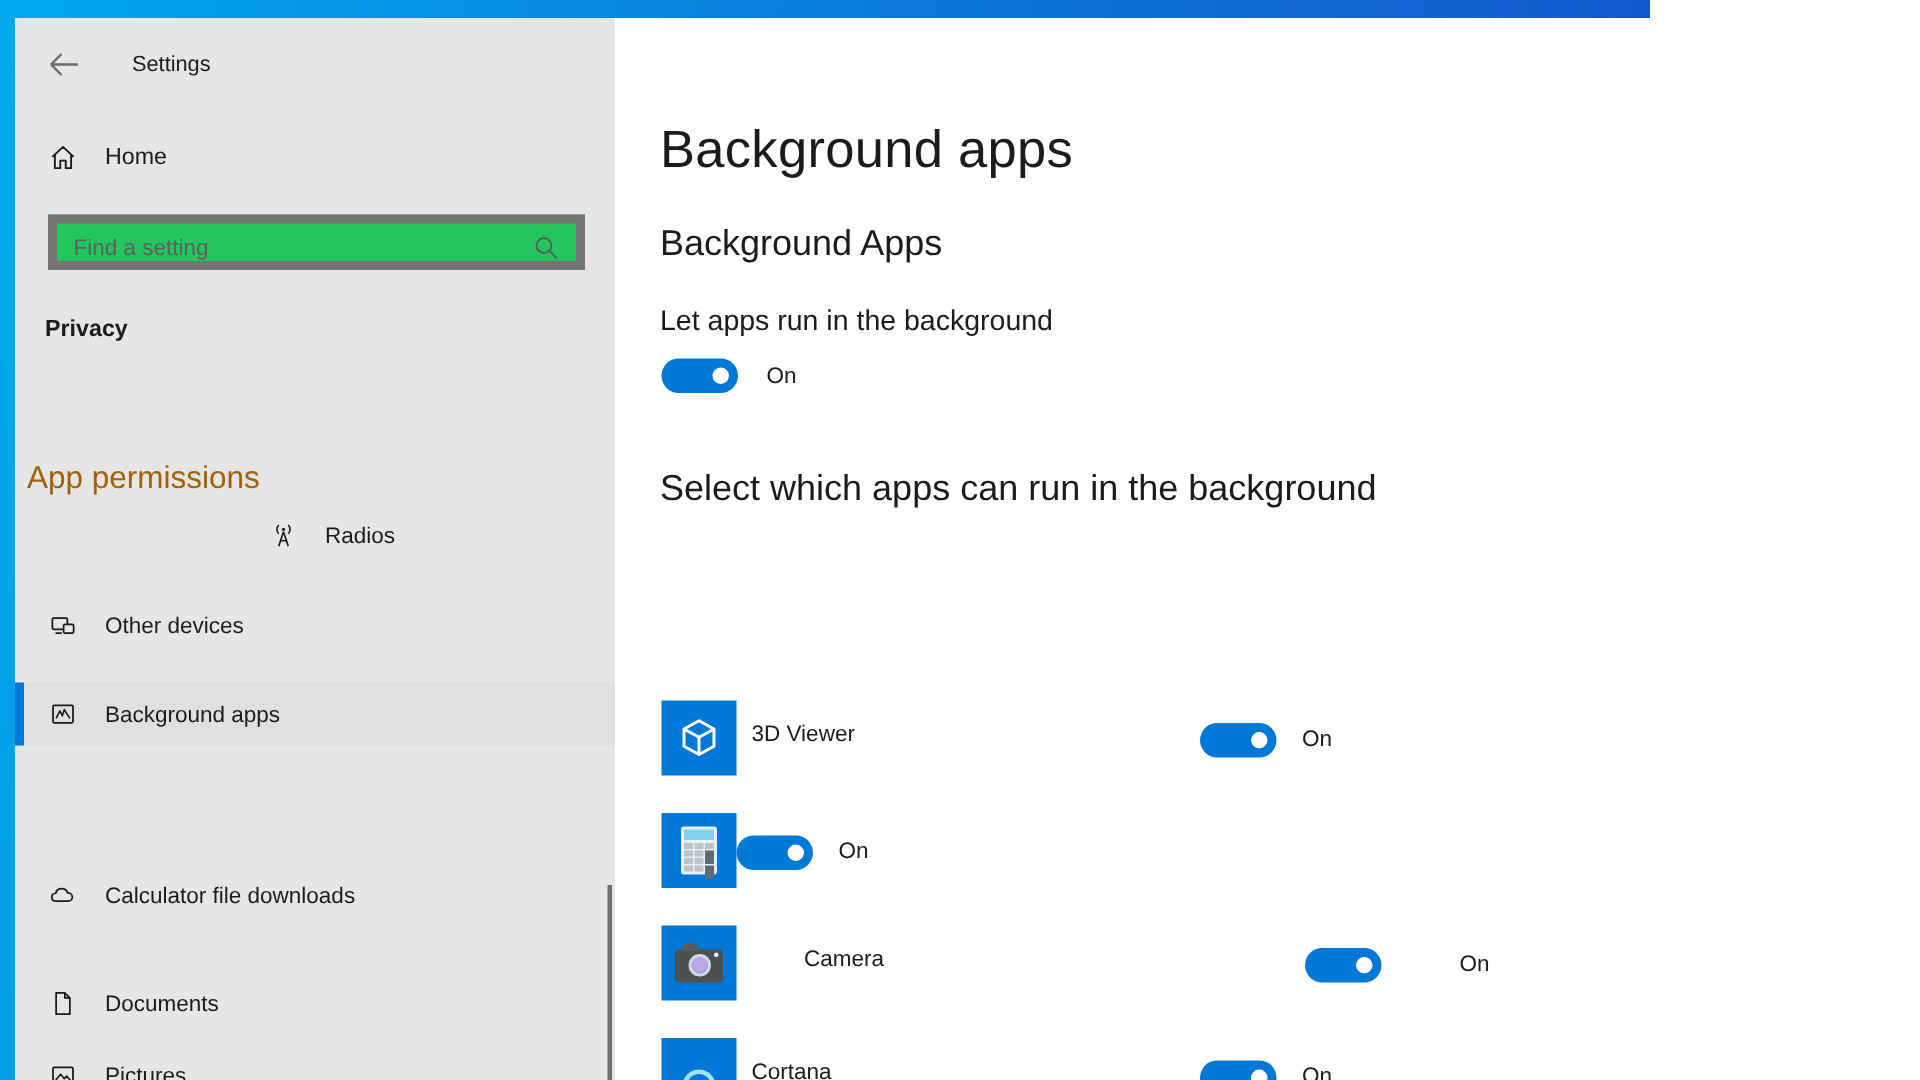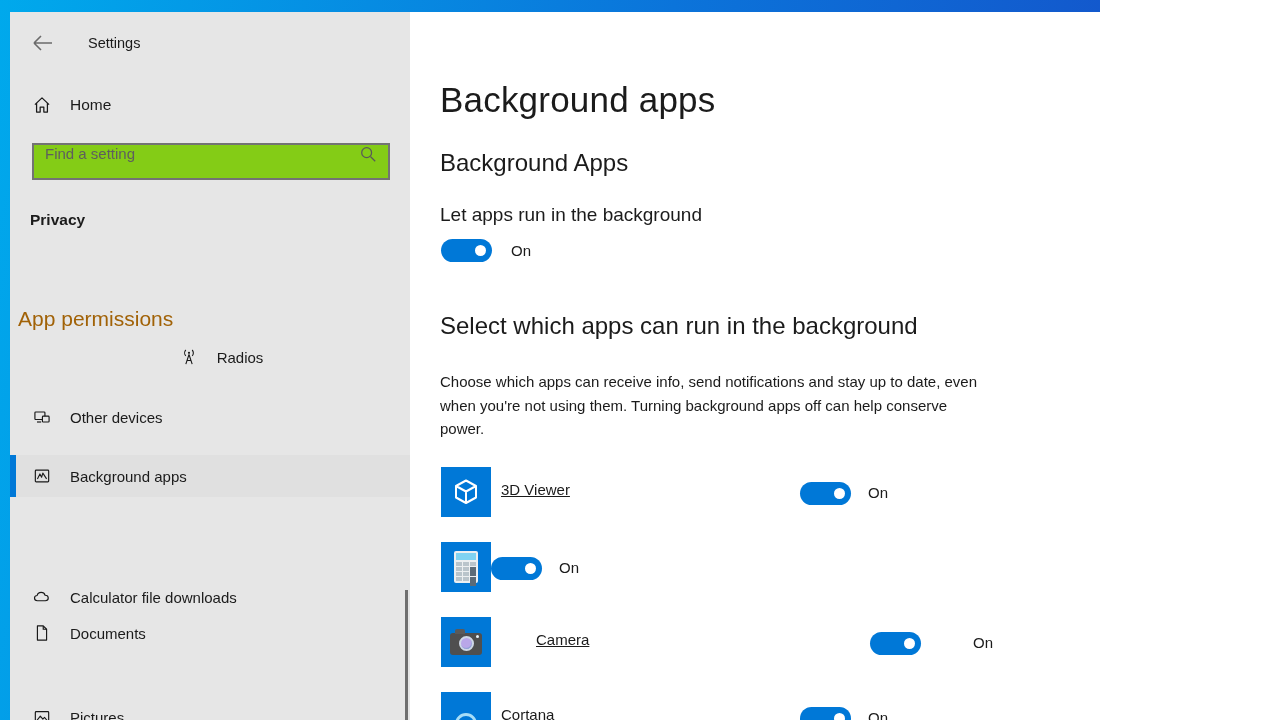--- a/index.html
+++ b/index.html
@@ -9,21 +9,21 @@
   .stage{position:relative;width:1100px;height:720px;overflow:hidden;
          background:linear-gradient(100deg,#00a9ec 0%,#0b74da 55%,#1551c9 100%);}
   .window{position:absolute;left:10px;top:12px;width:1261px;height:740px;display:flex;}
   
   .left{width:400px;flex:none;background:#e6e6e6;position:relative;overflow:hidden;}
   .back-btn{position:absolute;left:22px;top:21px;width:22px;height:20px;cursor:pointer;}
   .app-title{position:absolute;left:78px;top:23px;font-size:14.5px;color:#1b1b1b;}
   .home-row{position:absolute;left:22px;top:80px;height:26px;display:flex;align-items:center;gap:18px;cursor:pointer;}
   .home-row .lbl{font-size:15.5px;}
   .search-box{position:absolute;left:22px;top:131px;width:358px;height:37px;
-              border:2px solid #737373;background:#84cc16;display:flex;align-items:flex-start;}
+              border:6px solid #737373;background:#22c55e;display:flex;align-items:flex-end;}
   .search-box input{flex:1;border:none;background:transparent;outline:none;
                     font-family:inherit;font-size:15px;color:#3c3c3c;padding:0 8px 0 11px;}
   .search-box input::placeholder{color:#5e5e5e;}
   .search-box .mag{flex:none;margin-right:11px;}
   .privacy-h{position:absolute;left:20px;top:199px;font-size:15.5px;font-weight:700;}
   .group-label{position:absolute;left:8px;top:295px;font-size:21px;color:#a16207;}
   .nav-item{position:absolute;left:0;width:100%;height:42px;display:flex;align-items:center;
             padding-left:22px;gap:18px;cursor:pointer;font-size:15px;}
   .nav-item .ico{width:20px;height:20px;flex:none;display:flex;align-items:center;justify-content:center;}
   .nav-item.selected{background:#e0e0e0;}
@@ -38,21 +38,21 @@
   .h2-1{top:137px;}
   .lbl1{position:absolute;left:30px;top:192px;font-size:19px;}
   .toggle-row1{position:absolute;left:31px;top:227px;display:flex;align-items:center;gap:19px;}
   .h2-2{top:300px;}
   .desc{position:absolute;left:30px;top:358px;width:548px;font-size:15px;line-height:23.5px;color:#1b1b1b;}
   .toggle{width:51px;height:23px;border-radius:12px;background:var(--accent);position:relative;flex:none;cursor:pointer;}
   .toggle::after{content:'';position:absolute;right:6px;top:6px;width:11px;height:11px;border-radius:50%;background:#fff;}
   .t-state{font-size:15px;}
   .app-row{position:absolute;left:31px;display:flex;align-items:flex-start;}
   .tile{width:50px;height:50px;flex:none;background:#0078d7;display:flex;align-items:center;justify-content:center;overflow:hidden;}
-  .app-name{margin-left:10px;margin-top:14px;font-size:15px;width:299px;flex:none;text-decoration:underline;}
+  .app-name{margin-left:10px;margin-top:14px;font-size:15px;width:299px;flex:none;}
   .app-row .toggle{margin-top:15px;}
   .app-row .t-state{margin-top:17px;margin-left:17px;}
   .main-scroll{position:absolute;right:5px;top:118px;width:3px;height:107px;background:#8f8f8f;}
   
   .calc{width:24px;height:32px;background:#eceff1;border-radius:2px;position:relative;}
   .calc .disp{position:absolute;left:2px;top:2px;right:2px;height:7px;background:#7fd3f2;}
   .calc .keys{position:absolute;left:2px;top:11px;display:grid;grid-template-columns:6px 6px 6px;grid-auto-rows:4px;gap:1px;}
   .calc .k{background:#b9c4cb;}
   .calc .k.dark{background:#5b6b78;grid-row:span 2;height:9px;}
   
@@ -132,21 +132,21 @@
 
       <div class="nav-item" style="top:564px;">
         <span class="ico">
           <svg width="20" height="20" viewBox="0 0 24 24">
             <path d="M6.5 16.5 C4.3 16.5 3 15 3 13.3 C3 11.6 4.4 10.3 6.2 10.2 C6.6 8 8.6 6.5 11 6.5 C13.2 6.5 15.1 7.9 15.7 9.9 C17.8 9.9 19.5 11.3 19.5 13.2 C19.5 15 18 16.5 16 16.5 Z" stroke="#191919" stroke-width="1.4" fill="none" stroke-linejoin="round"></path>
           </svg>
         </span>
         <span>Calculator file downloads</span>
       </div>
 
-      <div class="nav-item" style="top:600px;">
+      <div class="nav-item" style="top:636px;">
         <span class="ico">
           <svg width="20" height="20" viewBox="0 0 24 24">
             <path d="M6.5 3.5 H13.5 L17.5 7.5 V20.5 H6.5 Z" stroke="#191919" stroke-width="1.4" fill="none" stroke-linejoin="round"></path>
             <path d="M13.5 3.5 V7.5 H17.5" stroke="#191919" stroke-width="1.4" fill="none"></path>
           </svg>
         </span>
         <span>Documents</span>
       </div>
 
       <div class="nav-item" style="top:684px;">
@@ -184,21 +184,20 @@
       <div class="page-title">Background apps</div>
 
       <div class="h2 h2-1">Background Apps</div>
       <div class="lbl1">Let apps run in the background</div>
       <div class="toggle-row1">
         <div class="toggle"></div>
         <span class="t-state">On</span>
       </div>
 
       <div class="h2 h2-2">Select which apps can run in the background</div>
-      <div class="desc">Choose which apps can receive info, send notifications and stay up to date, even when you're not using them. Turning background apps off can help conserve power.</div>
 
       <div class="app-row" style="top:455px;">
         <div class="tile">
           <svg width="34" height="34" viewBox="0 0 34 34">
             <path d="M17 5.5 L27 11 V22.5 L17 28 L7 22.5 V11 Z M17 16.5 V28 M17 16.5 L27 11 M17 16.5 L7 11" stroke="#fff" stroke-width="2" fill="none" stroke-linejoin="round" stroke-linecap="round"></path>
           </svg>
         </div>
         <span class="app-name">3D Viewer</span>
         <div class="toggle"></div>
         <span class="t-state">On</span>

